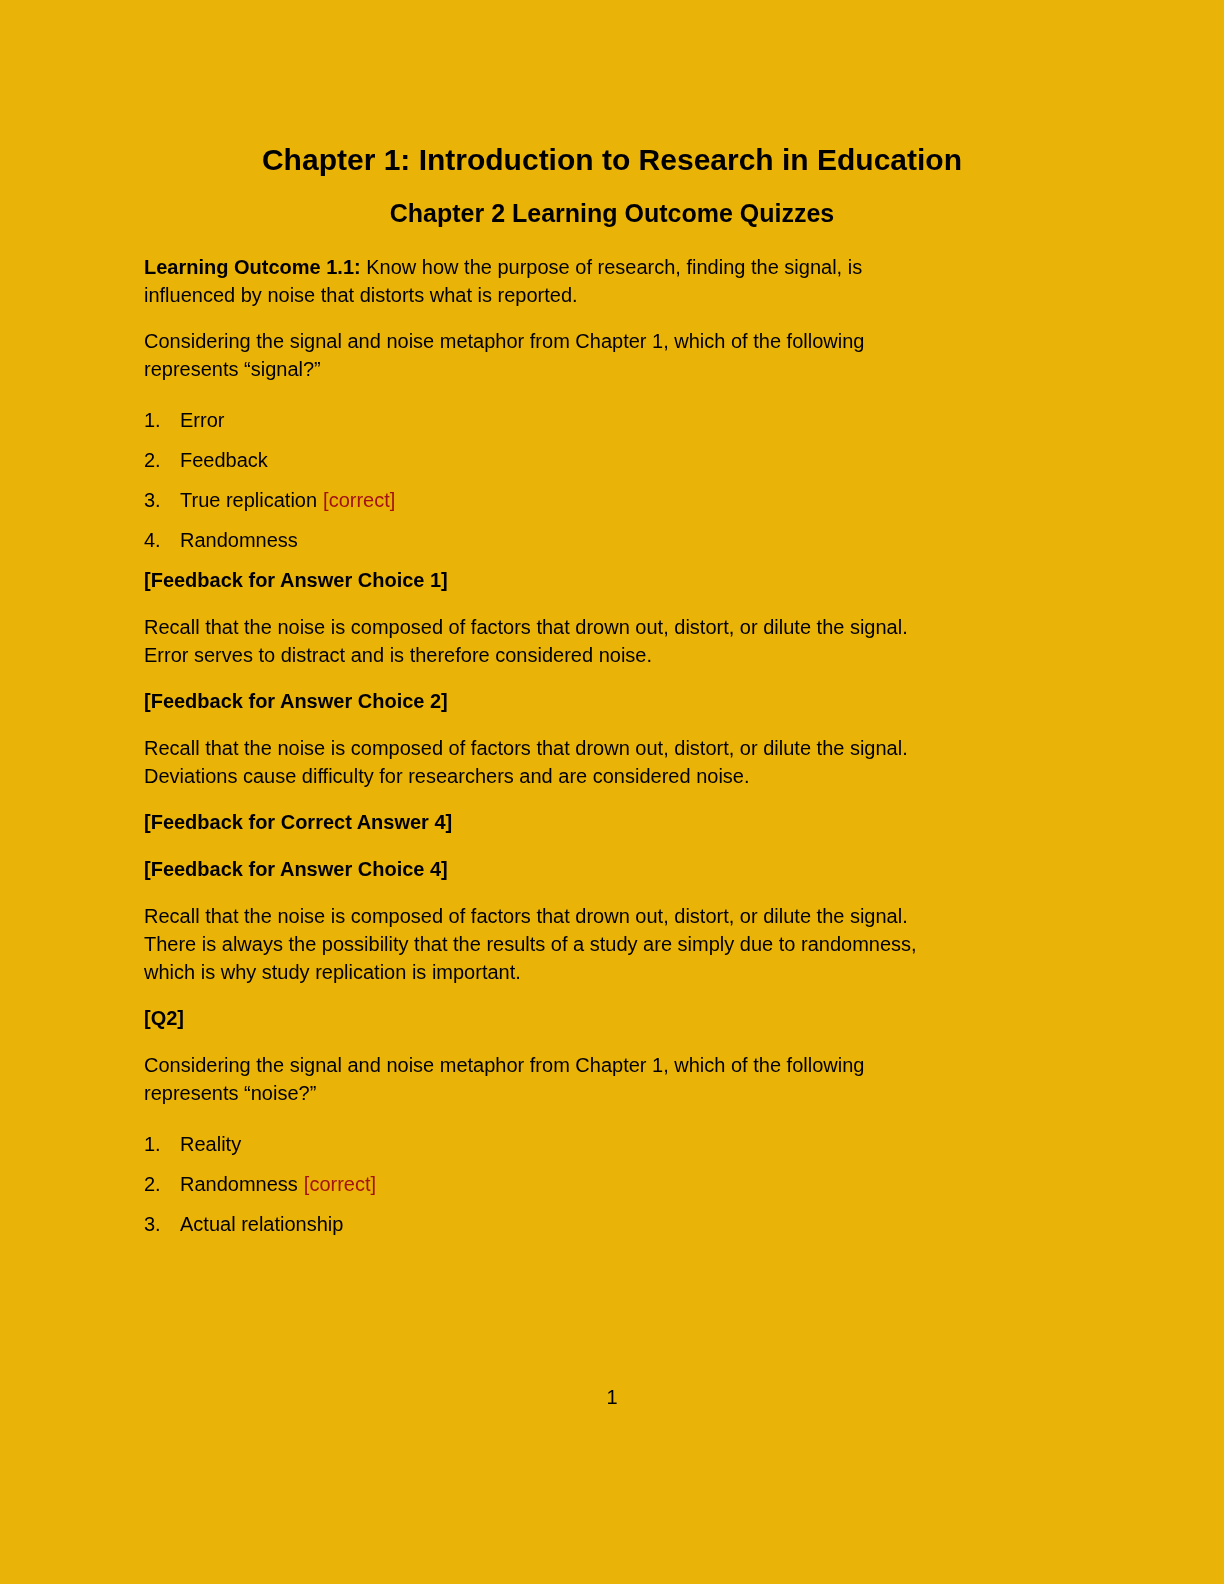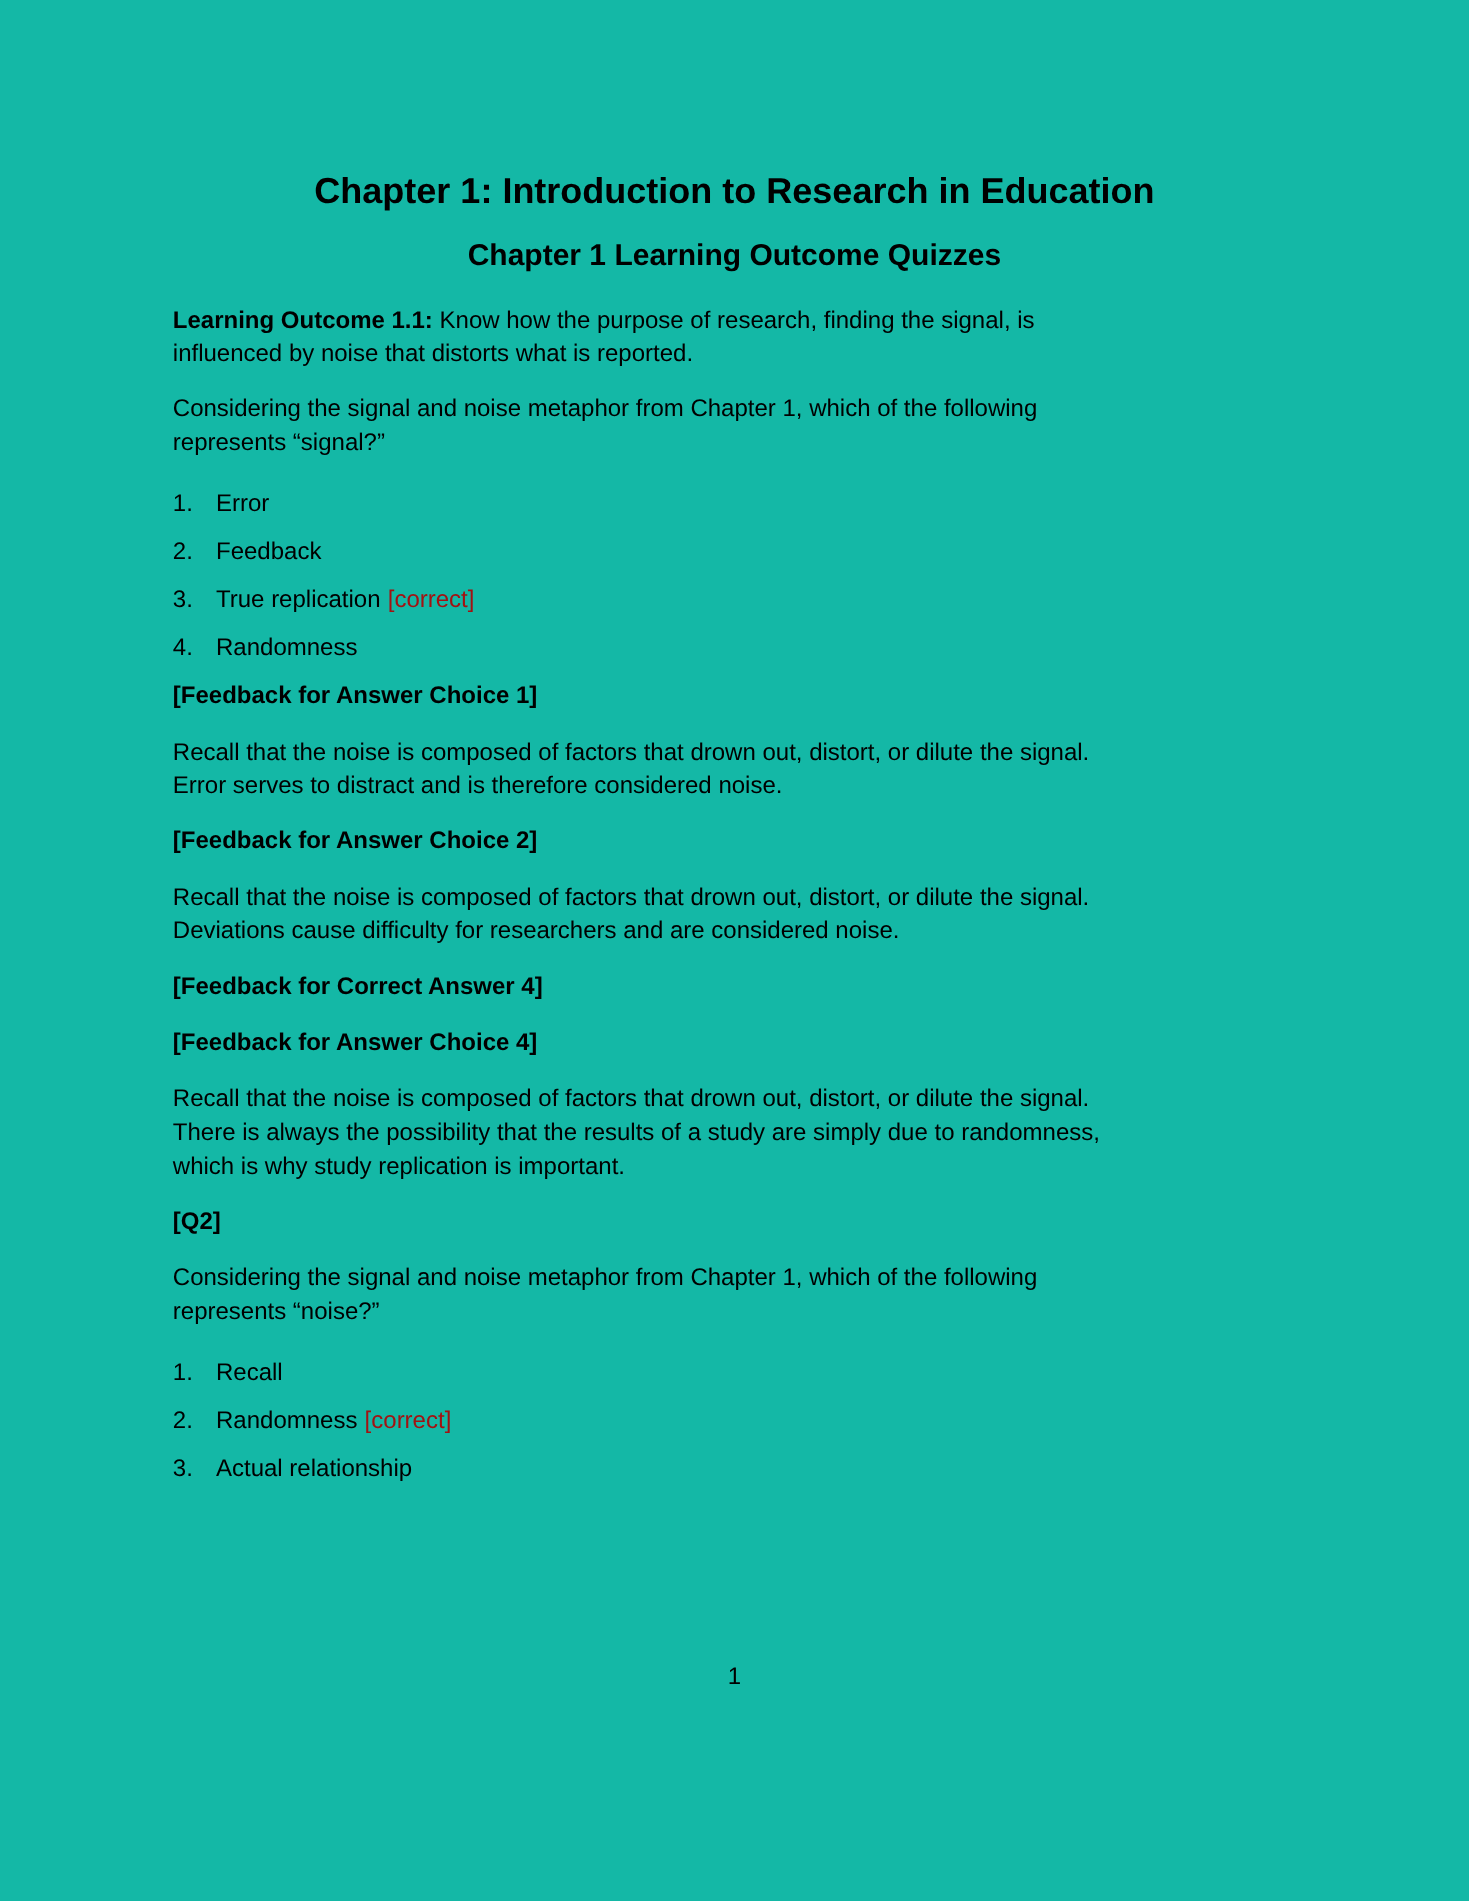--- a/index.html
+++ b/index.html
@@ -1,20 +1,20 @@
 <!DOCTYPE html>
 <html><head>
 <meta charset="utf-8">
 <style>
   html, body { margin: 0; padding: 0; background: #ffffff; }
   .page {
     position: relative;
     width: 1224px;
     height: 1584px;
-    background: #14b8a6;
+    background: #eab308;
     font-family: "Liberation Sans", "DejaVu Sans", sans-serif;
     font-size: 20px;
     line-height: 28px;
     color: #000000;
     overflow: hidden;
   }
   .content {
     position: absolute;
     top: 142px;
     left: 144px;
@@ -68,21 +68,21 @@
   }
   strong { font-weight: bold; }
 </style>
 </head>
 <body>
 
 <div class="page">
   <div class="content">
 
     <div class="doc-title">Chapter 1: Introduction to Research in Education</div>
-    <div class="doc-subtitle">Chapter 1 Learning Outcome Quizzes</div>
+    <div class="doc-subtitle">Chapter 2 Learning Outcome Quizzes</div>
 
     <p class="para"><strong>Learning Outcome 1.1:</strong><span> Know how the purpose of research, finding the signal, is
 influenced by noise that distorts what is reported.</span></p>
 
 
     <p class="para question">Considering the signal and noise metaphor from Chapter 1, which of the following
 represents “signal?”</p>
 
     <div class="choices">
       <div class="choice">
@@ -120,21 +120,21 @@
 which is why study replication is important.</p>
 
     <p class="bracket-heading">[Q2]</p>
 
     <p class="para question">Considering the signal and noise metaphor from Chapter 1, which of the following
 represents “noise?”</p>
 
     <div class="choices">
       <div class="choice">
         <span class="num">1.</span>
-        <span>Recall</span>
+        <span>Reality</span>
       </div>
       <div class="choice">
         <span class="num">2.</span>
         <span>Randomness</span>
         <span class="correct-tag">[correct]</span>
       </div>
       <div class="choice">
         <span class="num">3.</span>
         <span>Actual relationship</span>
       </div>

